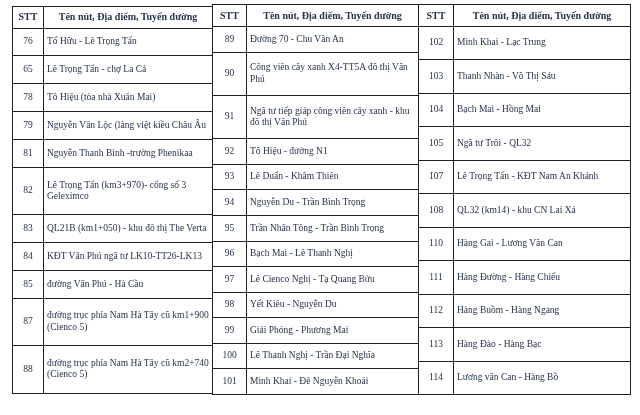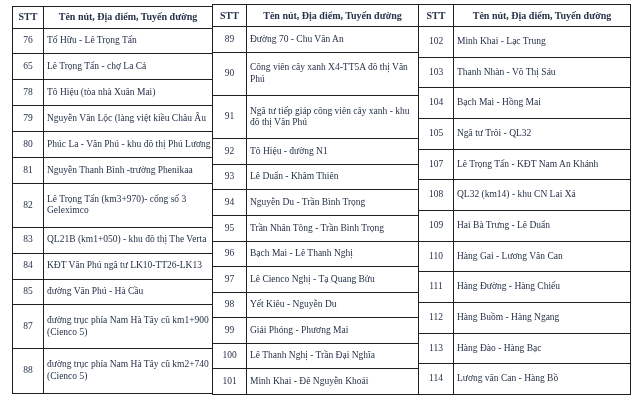--- a/index.html
+++ b/index.html
@@ -96,24 +96,20 @@
           </tr>
           <tr>
             <td class="stt-cell">78</td>
             <td class="route-cell">Tô Hiệu (tòa nhà Xuân Mai)</td>
           </tr>
           <tr>
             <td class="stt-cell">79</td>
             <td class="route-cell clip">Nguyễn Văn Lộc (làng việt kiều Châu Âu</td>
           </tr>
           <tr>
-            <td class="stt-cell">80</td>
-            <td class="route-cell">Phúc La - Văn Phú - khu đô thị Phú Lương</td>
-          </tr>
-          <tr>
             <td class="stt-cell">81</td>
             <td class="route-cell">Nguyễn Thanh Bình -trường Phenikaa</td>
           </tr>
           <tr>
             <td class="stt-cell">82</td>
             <td class="route-cell">Lê Trọng Tấn (km3+970)- cổng số 3 Geleximco</td>
           </tr>
           <tr>
             <td class="stt-cell">83</td>
             <td class="route-cell">QL21B (km1+050) - khu đô thị The Verta</td>
@@ -234,24 +230,20 @@
           </tr>
           <tr>
             <td class="stt-cell">107</td>
             <td class="route-cell">Lê Trọng Tấn - KĐT Nam An Khánh</td>
           </tr>
           <tr>
             <td class="stt-cell">108</td>
             <td class="route-cell">QL32 (km14) - khu CN Lai Xá</td>
           </tr>
           <tr>
-            <td class="stt-cell">109</td>
-            <td class="route-cell">Hai Bà Trưng - Lê Duẩn</td>
-          </tr>
-          <tr>
             <td class="stt-cell">110</td>
             <td class="route-cell">Hàng Gai - Lương Văn Can</td>
           </tr>
           <tr>
             <td class="stt-cell">111</td>
             <td class="route-cell">Hàng Đường - Hàng Chiếu</td>
           </tr>
           <tr>
             <td class="stt-cell">112</td>
             <td class="route-cell">Hàng Buồm - Hàng Ngang</td>

